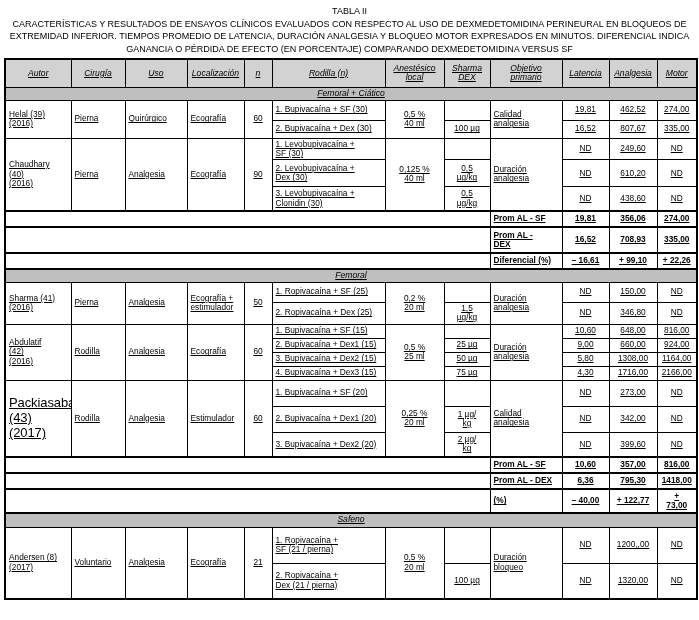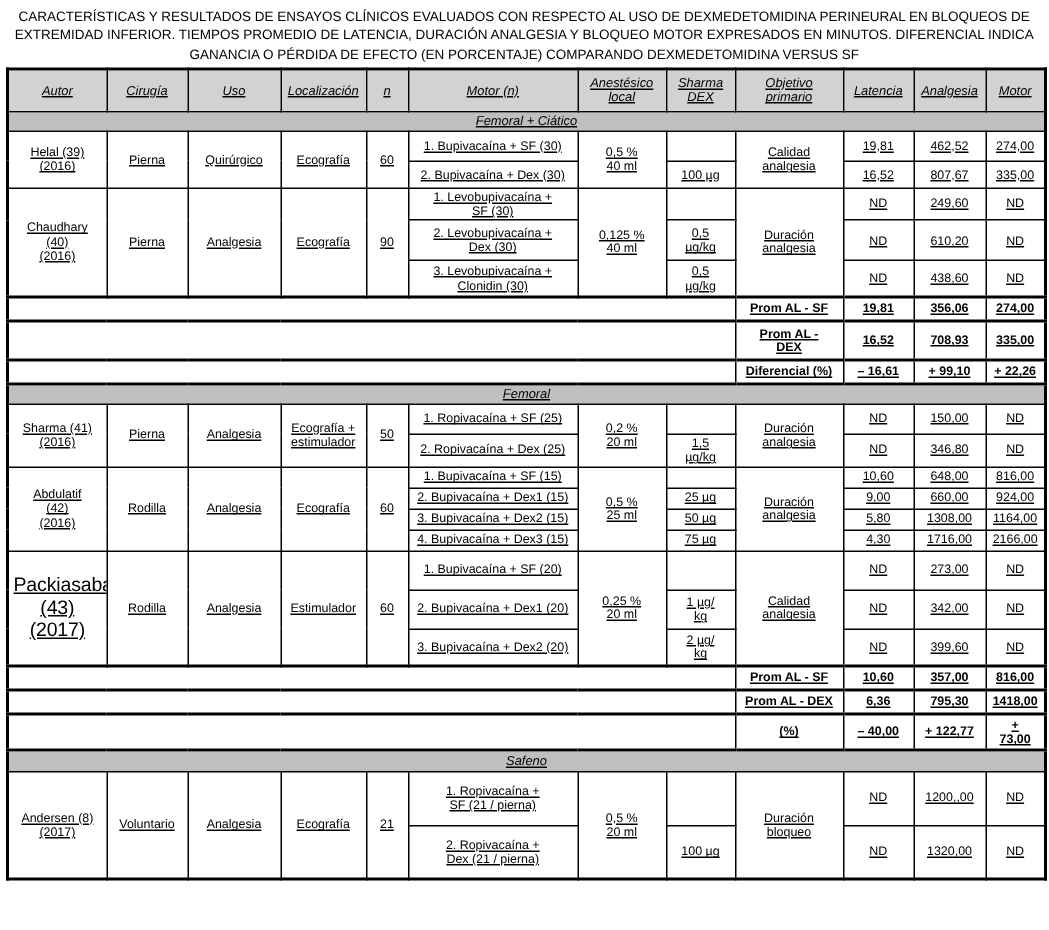--- a/index.html
+++ b/index.html
@@ -9,30 +9,31 @@
   .title-block .t-num{margin-bottom:0.5px;}
   .t-caption span{display:inline;}
   .cap-line{display:block;}
   .it{}
   table{border-collapse:collapse;table-layout:fixed;width:691px;border:2px solid var(--border,#000);text-decoration:underline;}
   th,td{border:1px solid var(--border,#000);font-size:8.3px;line-height:1.13;padding:1px 3px;vertical-align:middle;
         text-align:center;font-weight:normal;white-space:pre-line;overflow:hidden;}
   thead th{background:var(--header-bg,#d2d2d2);font-style:italic;font-size:8.6px;font-weight:normal;}
   tr.section td{background:var(--section-bg,#bfbfbf);font-style:italic;font-size:8.6px;}
   tr.summary td{border-top:2px solid var(--border,#000);border-bottom:2px solid var(--border,#000);}
-  td.al{text-align:center;}
+  td.al{text-align:left;}
   td.b{font-weight:bold;}
   td.sm{font-size:13px;letter-spacing:-0.1px;}
   .footnote{font-size:8.4px;margin-top:5px;text-align:left;}
 </style>
 </head>
 <body>
 
 <div class="page">
   <div class="title-block">
+    <div class="t-num">TABLA II</div>
     <div class="t-caption">
       <span class="cap-line">CARACTERÍSTICAS Y RESULTADOS DE ENSAYOS CLÍNICOS EVALUADOS CON RESPECTO AL USO DE DEXMEDETOMIDINA PERINEURAL EN</span>
       <span class="cap-line">BLOQUEOS DE EXTREMIDAD INFERIOR. TIEMPOS PROMEDIO DE LATENCIA, DURACIÓN ANALGESIA Y BLOQUEO MOTOR EXPRESADOS EN</span>
       <span class="cap-line"><span>MINUTOS. DIFERENCIAL INDICA GANANCIA O PÉRDIDA DE EFECTO (EN PORCENTAJE) COMPARANDO DEXMEDETOMIDINA </span><span class="it">VERSUS</span><span> SF</span></span>
     </div>
   </div>
 
   <table>
     <colgroup>
         <col style="width: 66px;">
@@ -48,21 +49,21 @@
         <col style="width: 48px;">
         <col style="width: 40px;">
       </colgroup>
     <thead>
         <tr style="height: 28px;">
           <th>Autor</th>
           <th>Cirugía</th>
           <th>Uso</th>
           <th>Localización</th>
           <th>n</th>
-          <th>Motor (n)</th>
+          <th>Rodilla (n)</th>
           <th>Anestésico
 local</th>
           <th>Sharma
 DEX</th>
           <th>Objetivo
 primario</th>
           <th>Latencia</th>
           <th>Analgesia</th>
           <th>Motor</th>
         </tr>

